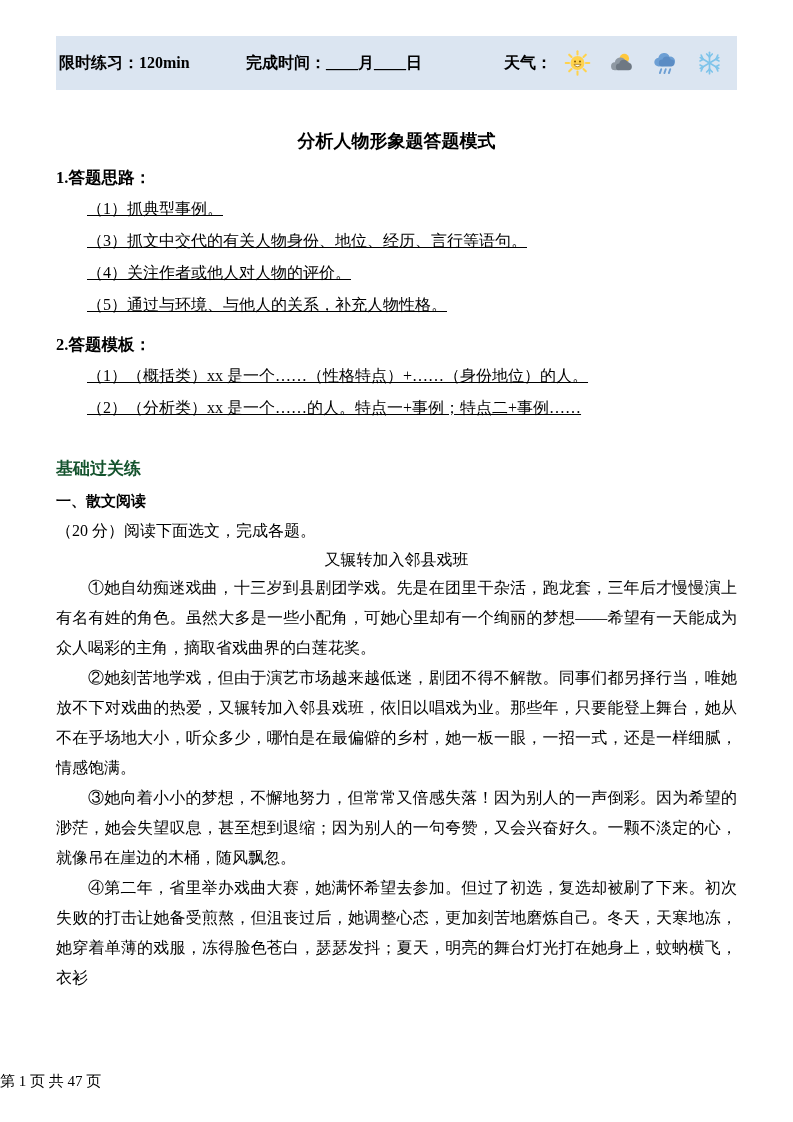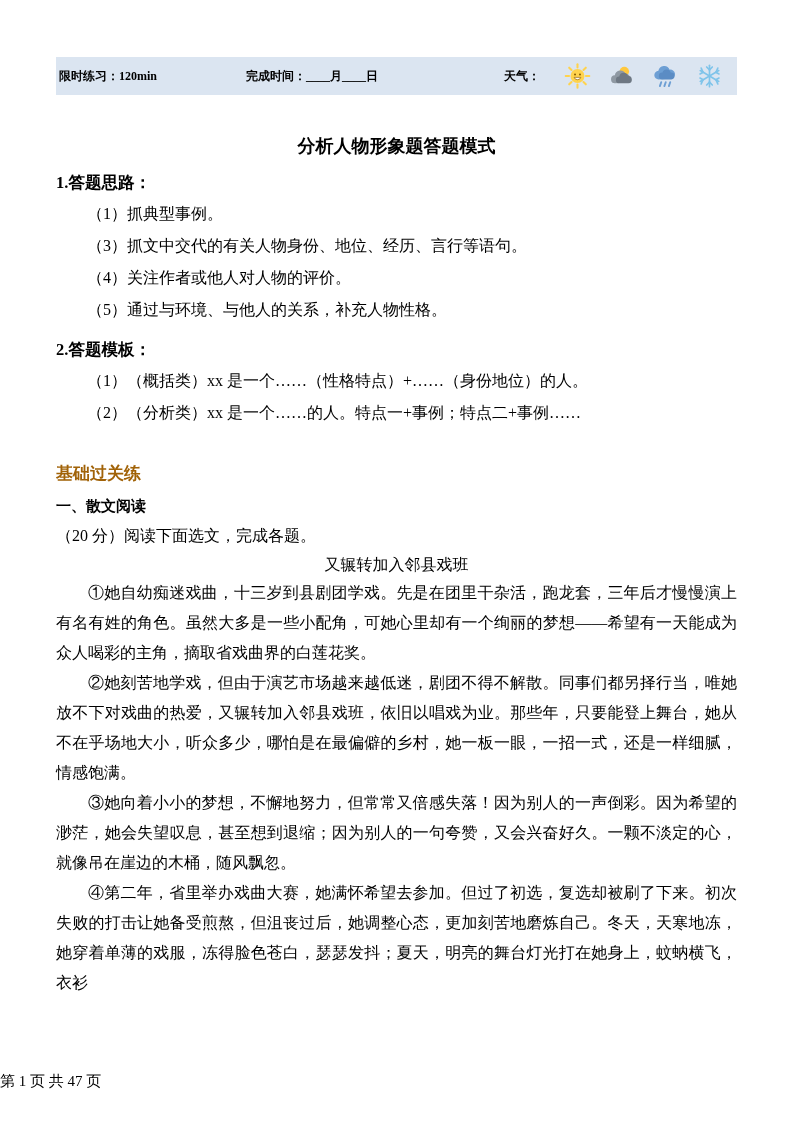--- a/index.html
+++ b/index.html
@@ -13,25 +13,25 @@
     width: 793px;
     height: 1122px;
     margin: 0 auto;
     background: #ffffff;
     overflow: hidden;
     padding: 0 56px;
   }
   
   .header-bar {
     position: relative;
-    margin-top: 57px;
-    height: 38px;
+    margin-top: 36px;
+    height: 54px;
     background: #dbe5f1;
     font-weight: bold;
-    font-size: 12px;
+    font-size: 16px;
   }
   .hb-seg { position: absolute; top: 50%; transform: translateY(-50%); white-space: nowrap; }
   .hb-time     { left: 3px; }
   .hb-complete { left: 190px; }
   .hb-weather  { left: 448px; }
   .wx-icons {
     position: absolute; left: 508px; top: 50%; transform: translateY(-50%);
     display: flex; gap: 17px; align-items: center;
   }
   .wx-icons svg { display: block; }
@@ -54,28 +54,29 @@
   .guide-heading {
     margin-top: 9px;
     font-weight: bold;
     font-size: 16.5px;
     line-height: 30px;
   }
   .guide-item {
     font-size: 16px;
     line-height: 32px;
     padding-left: 31px;
+    text-decoration: underline;
   }
   
   .practice-heading {
     margin-top: 31px;
     font-weight: bold;
     font-size: 17px;
     line-height: 28px;
-    color: #a16207;
+    color: #14532d;
   }
   .part-heading {
     margin-top: 5px;
     font-weight: bold;
     font-size: 15px;
     line-height: 27px;
   }
   .instruction {
     font-size: 16px;
     line-height: 31px;

